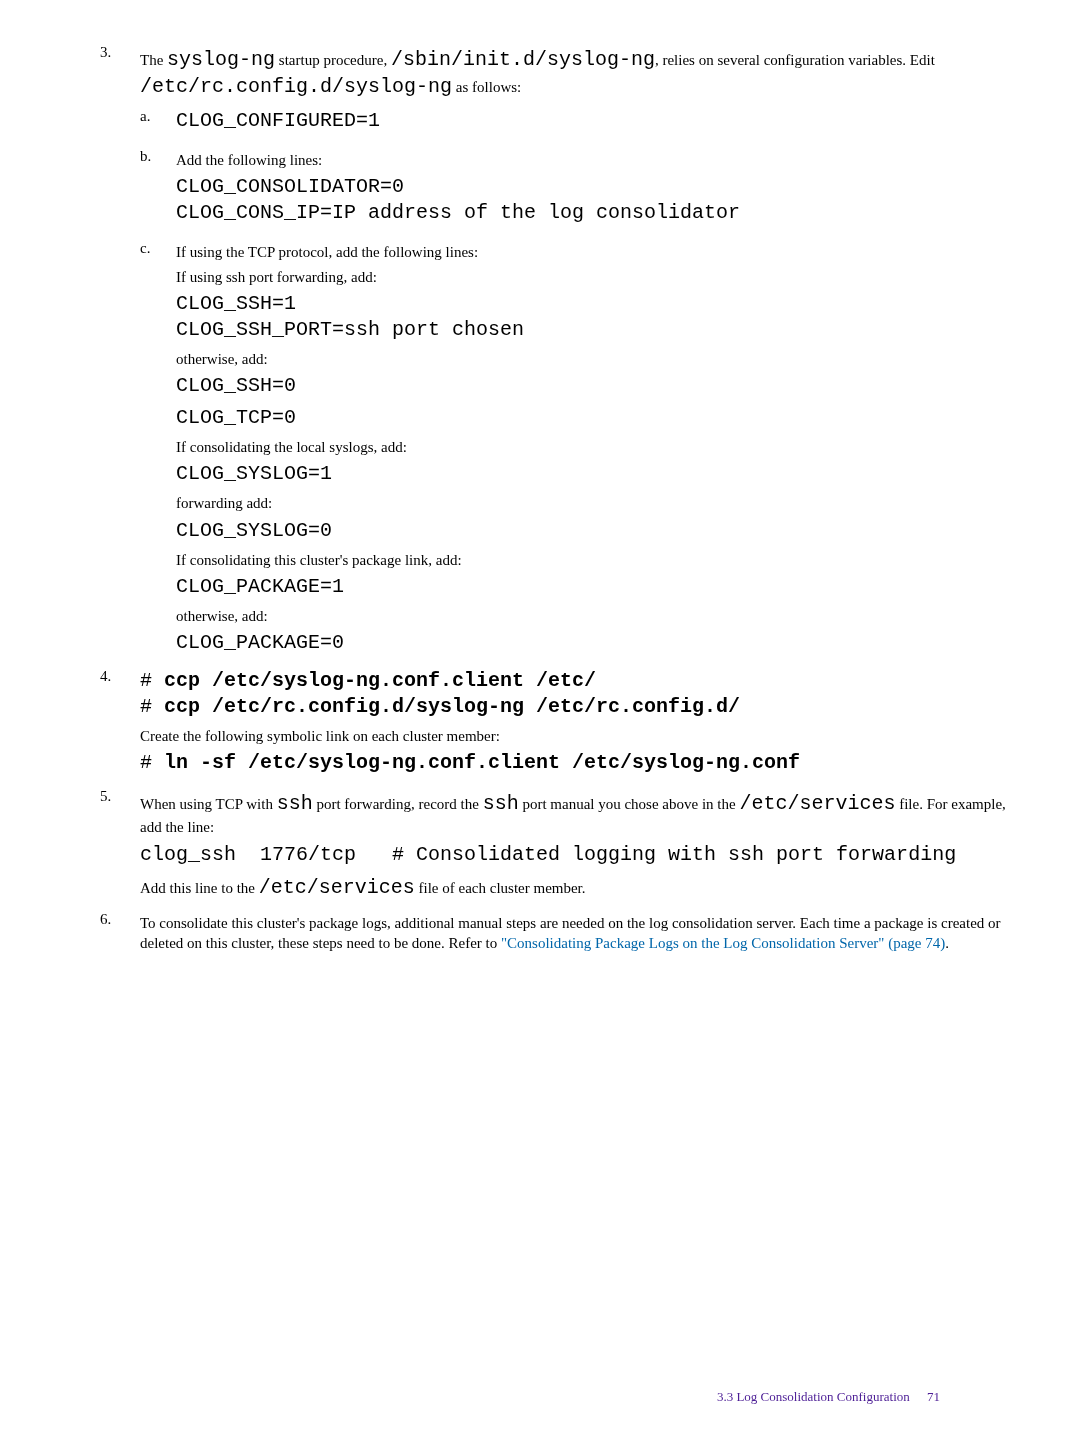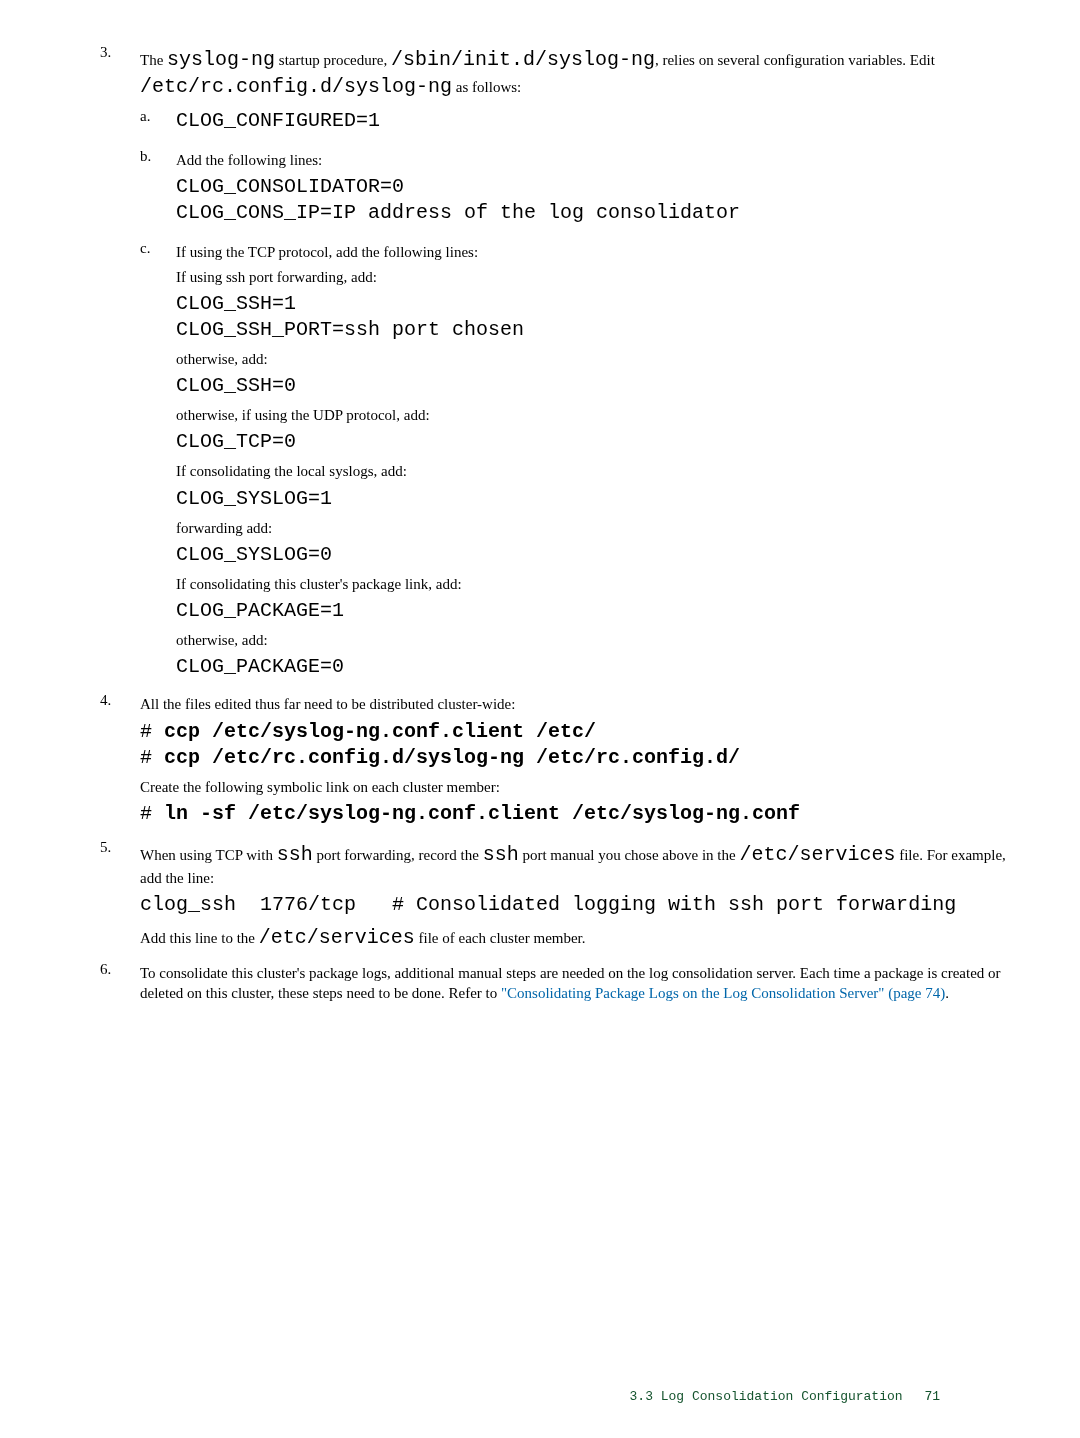--- a/index.html
+++ b/index.html
@@ -21,22 +21,21 @@
   .ol-alpha .body { flex: 1; }
   code, .mono, pre { font-family: "Courier New", Courier, monospace; font-size: 20px; }
   pre { margin: 2px 0 6px 0; white-space: pre; line-height: 1.3; }
   p { margin: 4px 0; }
   .link { color: #0066aa; }
   .footer {
     position: absolute;
     bottom: 36px;
     right: 70px;
     font-size: 13px;
-    color: #14532d;
-    font-family: Liberation Mono, monospace;
+    color: #4c1d95;
   }
   .footer .pg { margin-left: 14px; }
   .page { position: relative; min-height: 1400px; }
 </style>
 </head>
 <body>
 <div class="page">
 
 <div class="ol-num">
   <div class="num">3.</div>
@@ -63,39 +62,37 @@
 
     <div class="ol-alpha">
       <div class="num">c.</div>
       <div class="body">
         <p>If using the TCP protocol, add the following lines:</p>
         <p>If using ssh port forwarding, add:</p>
         <pre>CLOG_SSH=1
 CLOG_SSH_PORT=ssh port chosen</pre>
         <p>otherwise, add:</p>
         <pre>CLOG_SSH=0</pre>
-        <p>otherwise, if using the UDP protocol, add:</p>
         <pre>CLOG_TCP=0</pre>
         <p>If consolidating the local syslogs, add:</p>
         <pre>CLOG_SYSLOG=1</pre>
         <p>forwarding add:</p>
         <pre>CLOG_SYSLOG=0</pre>
         <p>If consolidating this cluster's package link, add:</p>
         <pre>CLOG_PACKAGE=1</pre>
         <p>otherwise, add:</p>
         <pre>CLOG_PACKAGE=0</pre>
       </div>
     </div>
   </div>
 </div>
 
 <div class="ol-num">
   <div class="num">4.</div>
   <div class="body">
-    <p>All the files edited thus far need to be distributed cluster-wide:</p>
     <pre><span># </span><b>ccp /etc/syslog-ng.conf.client /etc/</b>
 <span># </span><b>ccp /etc/rc.config.d/syslog-ng /etc/rc.config.d/</b></pre>
     <p>Create the following symbolic link on each cluster member:</p>
     <pre><span># </span><b>ln -sf /etc/syslog-ng.conf.client /etc/syslog-ng.conf</b></pre>
   </div>
 </div>
 
 <div class="ol-num">
   <div class="num">5.</div>
   <div class="body">

